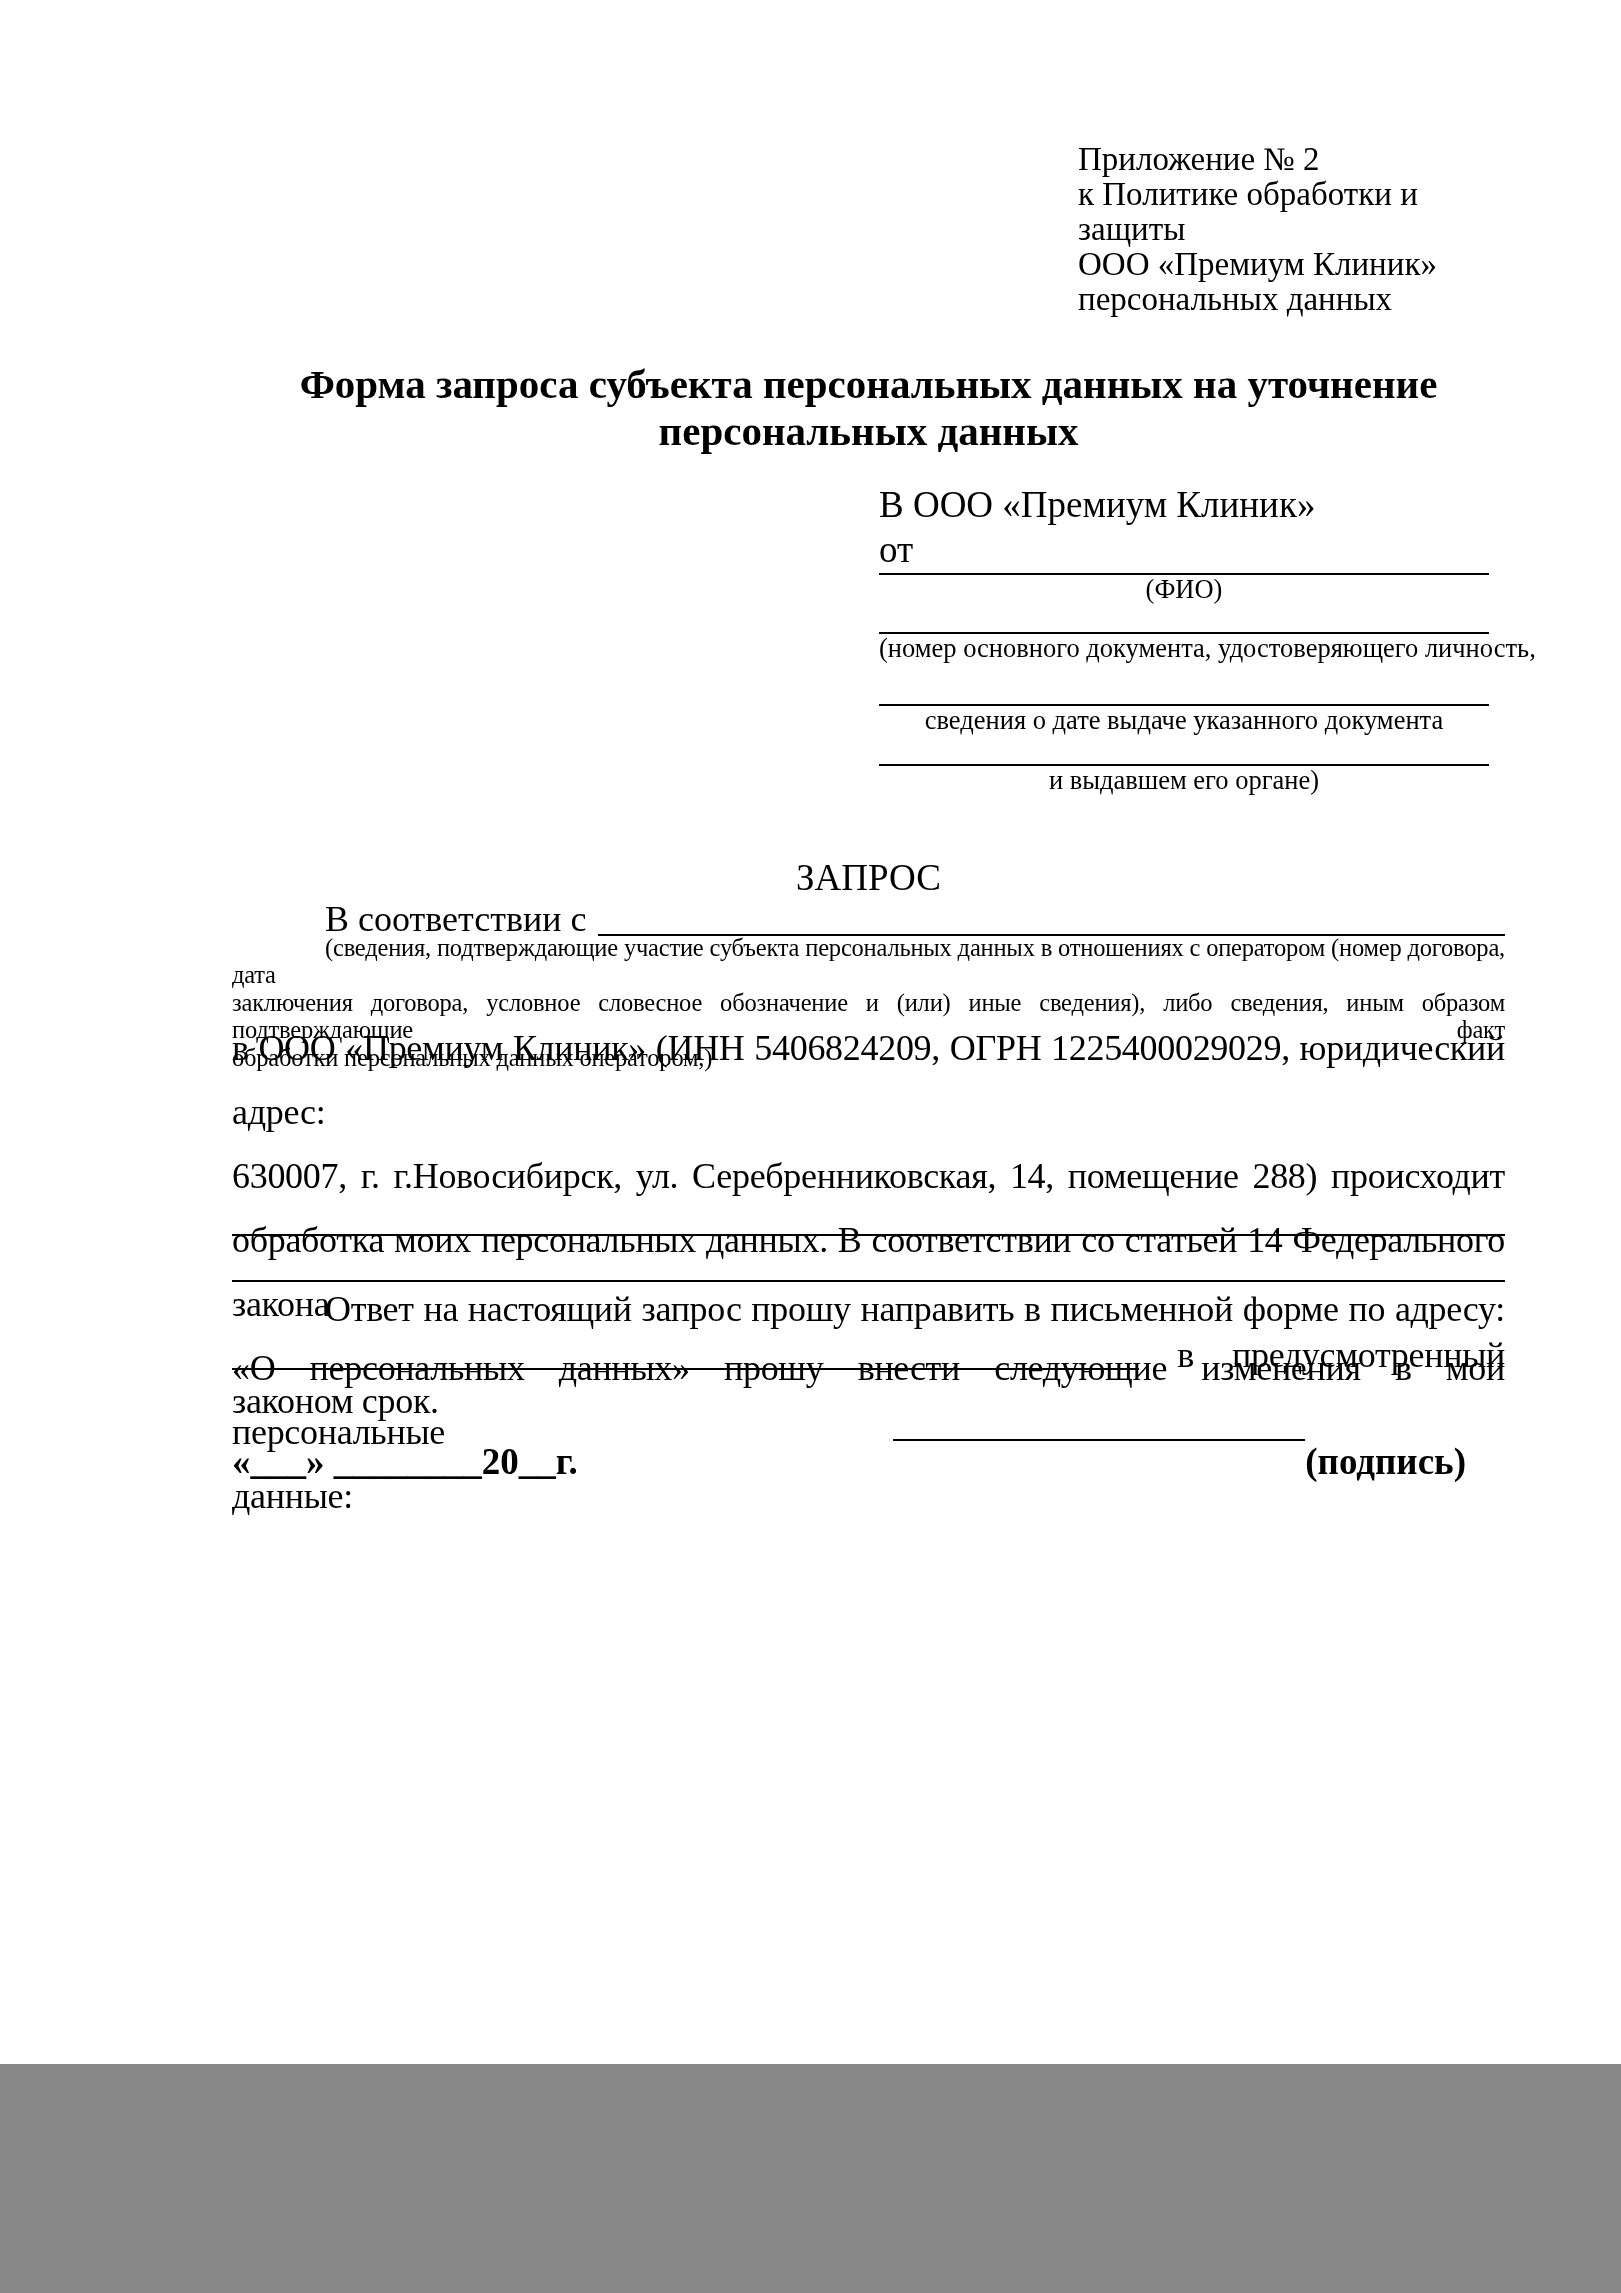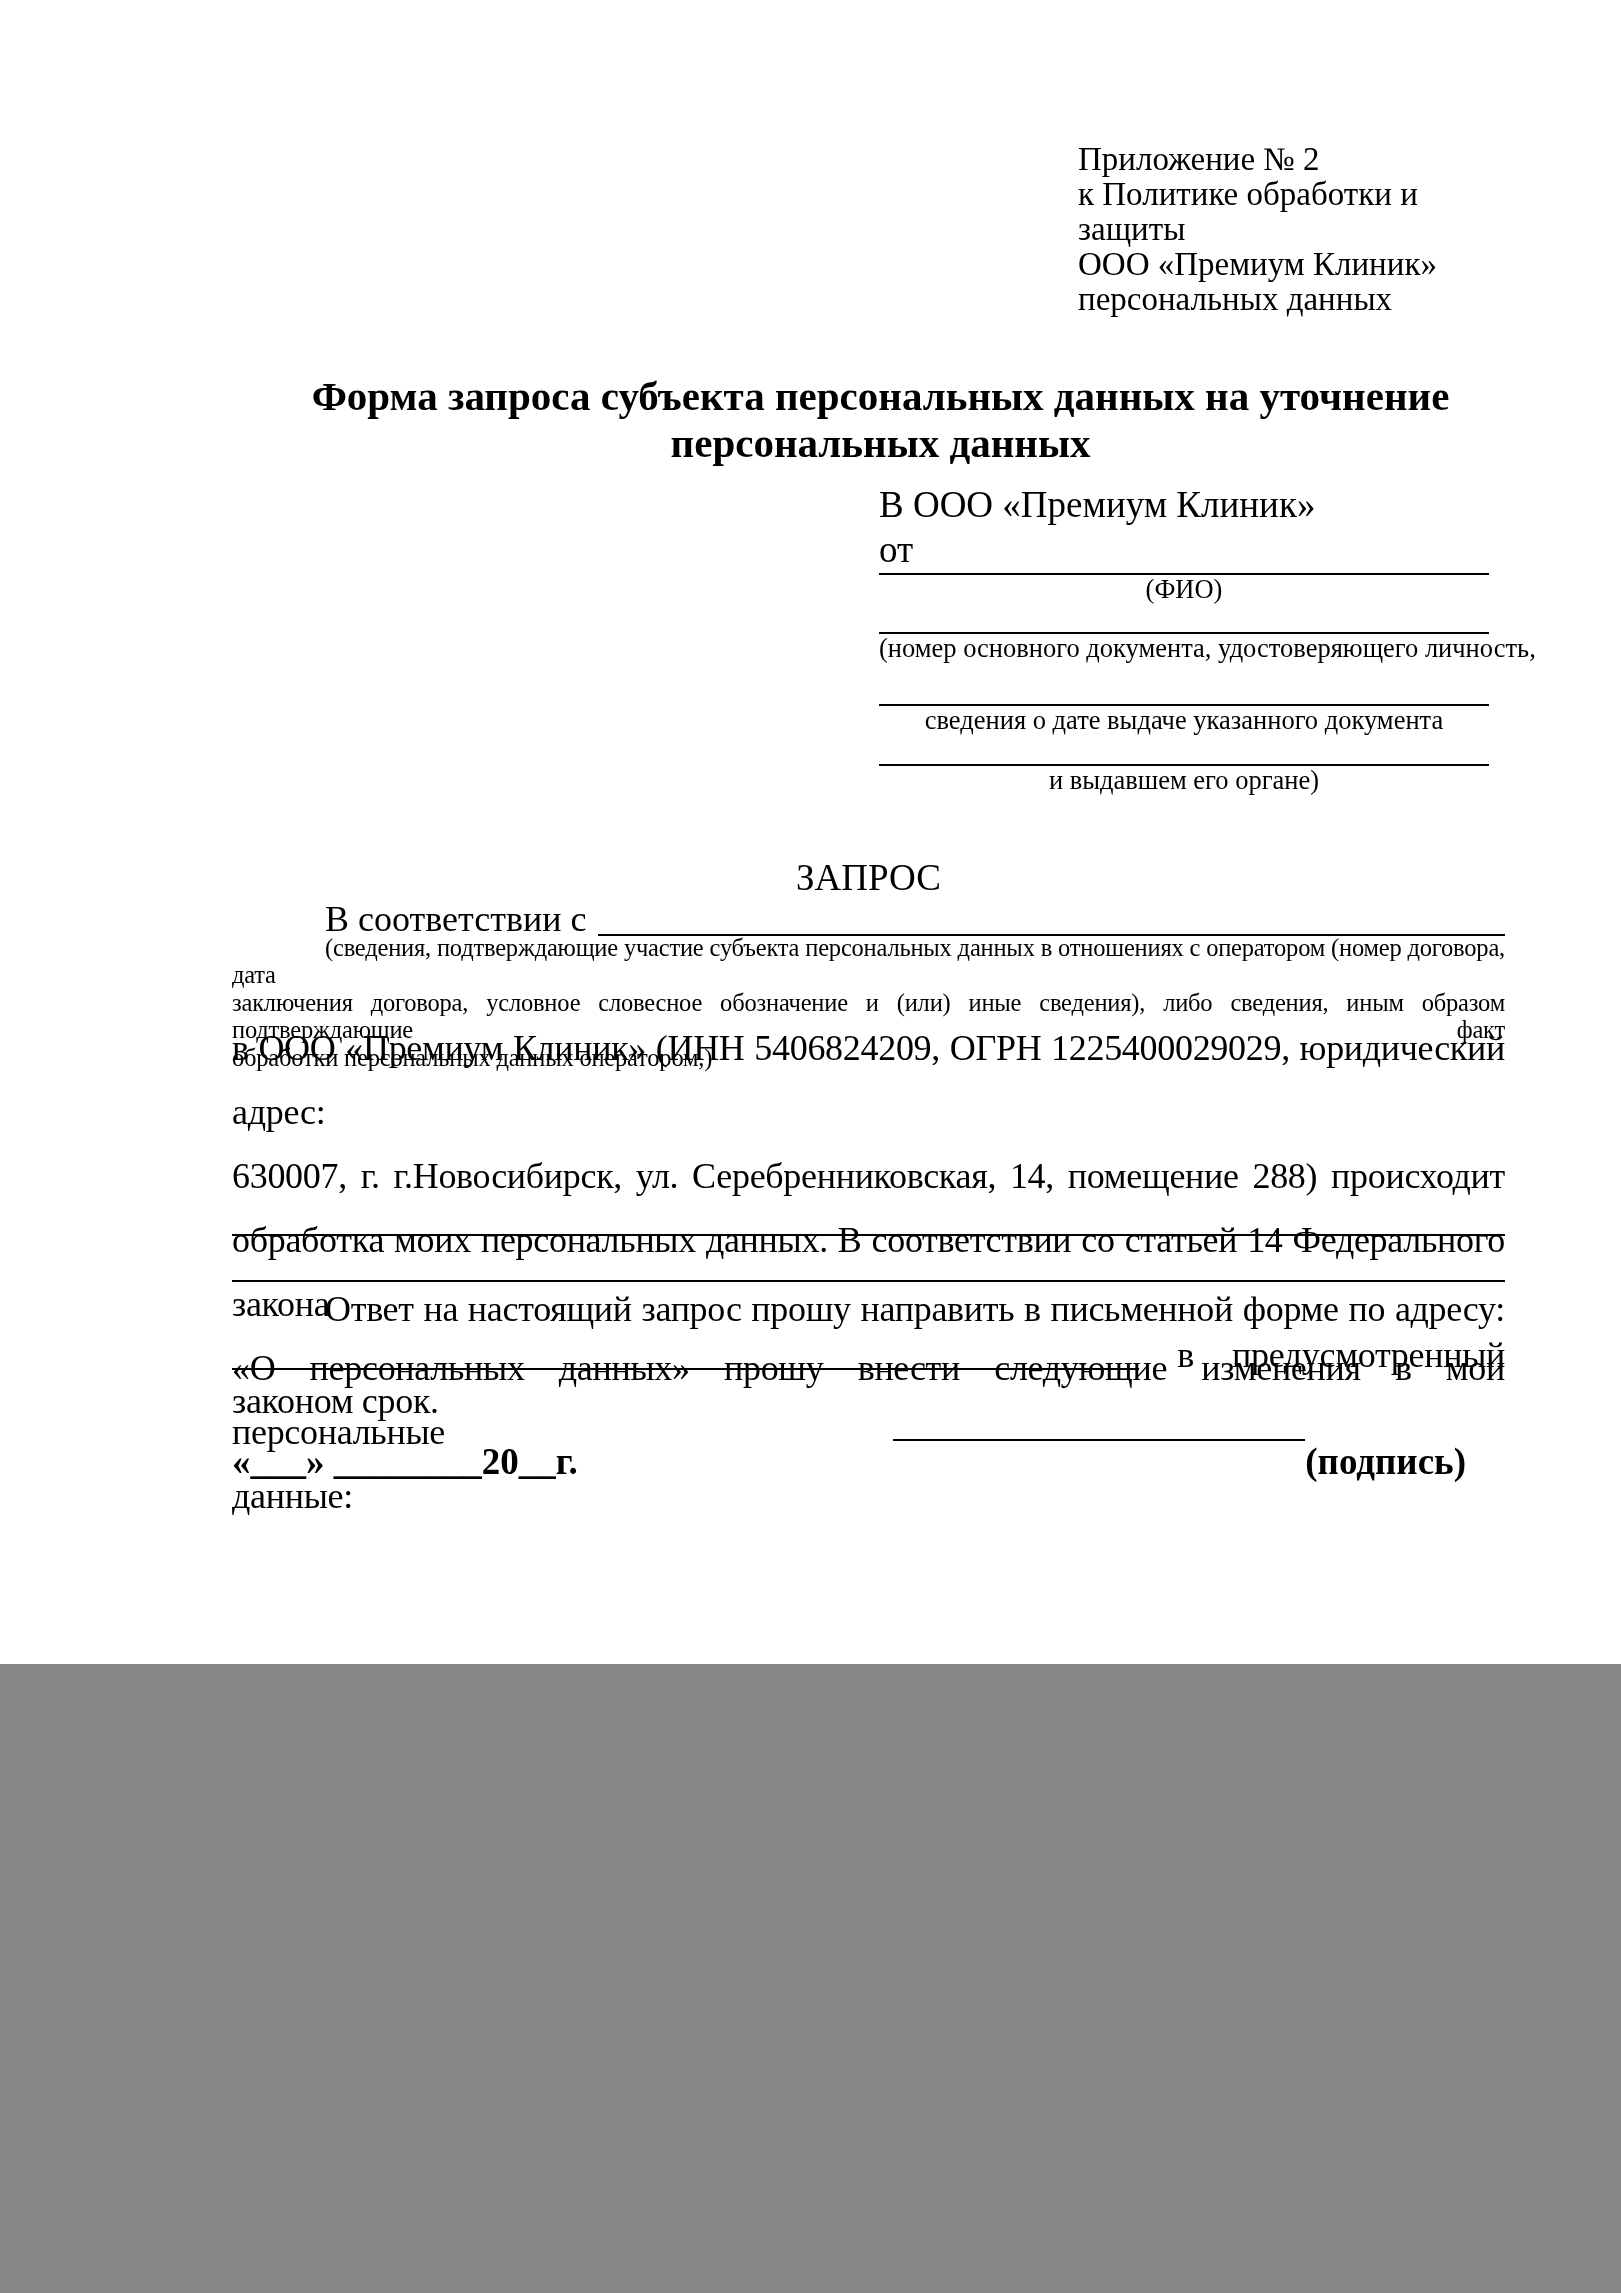--- a/index.html
+++ b/index.html
@@ -1,19 +1,19 @@
 <!DOCTYPE html>
 <html><head>
 <meta charset="utf-8">
 <style>
   html, body { margin: 0; padding: 0; background: #888; }
   .page {
     position: relative;
     width: 1621px;
-    height: 1664px;
+    height: 2064px;
     background: #ffffff;
     font-family: "Liberation Serif", "DejaVu Serif", serif;
     color: #000000;
     overflow: hidden;
   }
   .content {
     position: absolute;
     left: 232px;
     top: 0;
     width: 1273px;
@@ -26,21 +26,21 @@
     top: 142px;
     left: 846px;
     width: 427px;
     font-size: 33px;
     line-height: 35px;
   }
 
   
   .title {
     top: 361px;
-    margin: 12px;
+    margin: 0;
     text-align: center;
     font-weight: bold;
     font-size: 41px;
     line-height: 47px;
   }
 
   
   .addressee {
     top: 482px;
     left: 647px;

